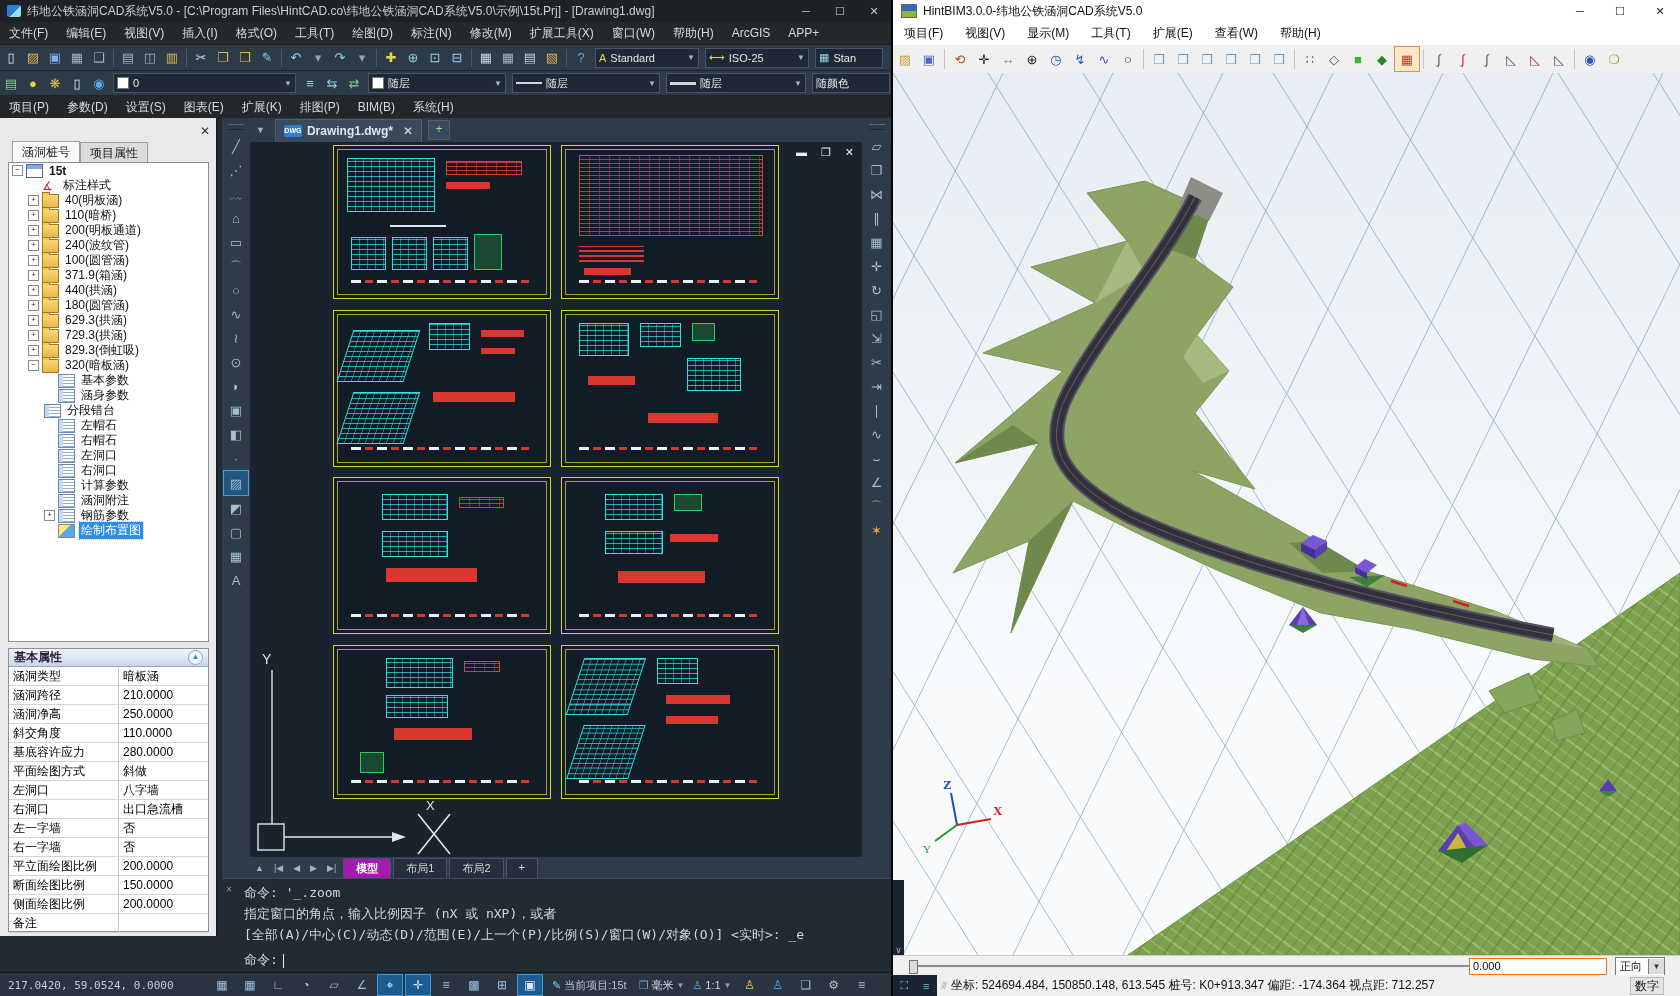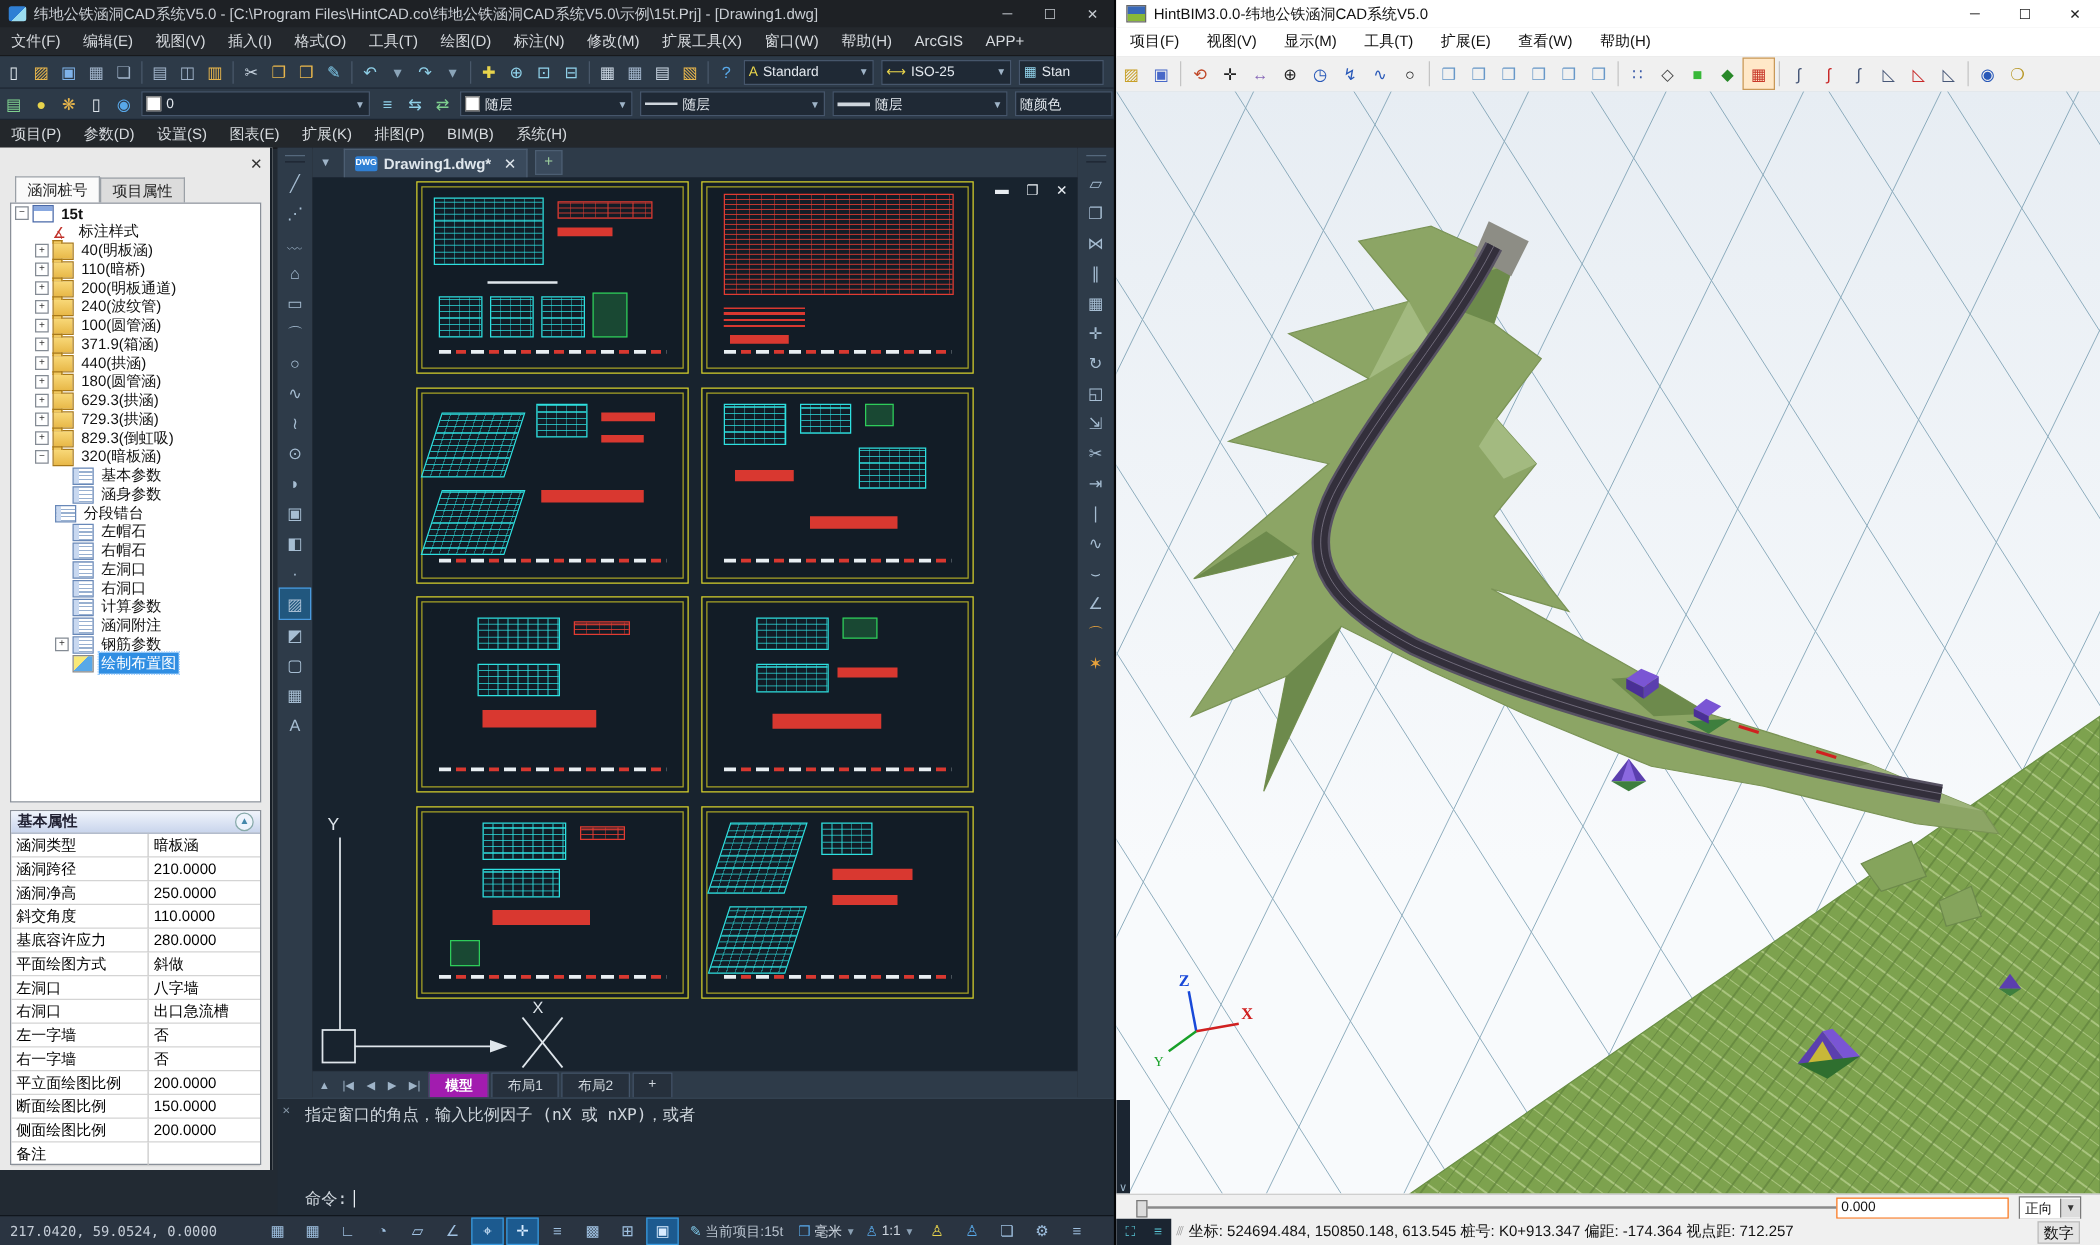--- a/index.html
+++ b/index.html
@@ -751,21 +751,23 @@
           <span class="laytab"><span>布局1</span></span>
           <span class="laytab"><span>布局2</span></span>
           <span class="laytab"><span>+</span></span>
         </span>
     </div>
 
     <div class="cmd">
       <span class="cmd-x">✕</span>
       <div class="cmd-lines">
 
+      <div class="cline"><span>命令: '_.zoom</span></div>
           <div class="cline"><span>指定窗口的角点，输入比例因子 (nX 或 nXP)，或者</span></div>
+          <div class="cline"><span>[全部(A)/中心(C)/动态(D)/范围(E)/上一个(P)/比例(S)/窗口(W)/对象(O)] &lt;实时&gt;: _e</span></div>
         </div>
       <div class="cprompt">
         <span>命令:</span><span class="caret"></span>
       </div>
     </div>
 
     <div class="lstatus">
       <span class="coords">217.0420, 59.0524, 0.0000</span>
       <span style="display:inline-flex">
 

